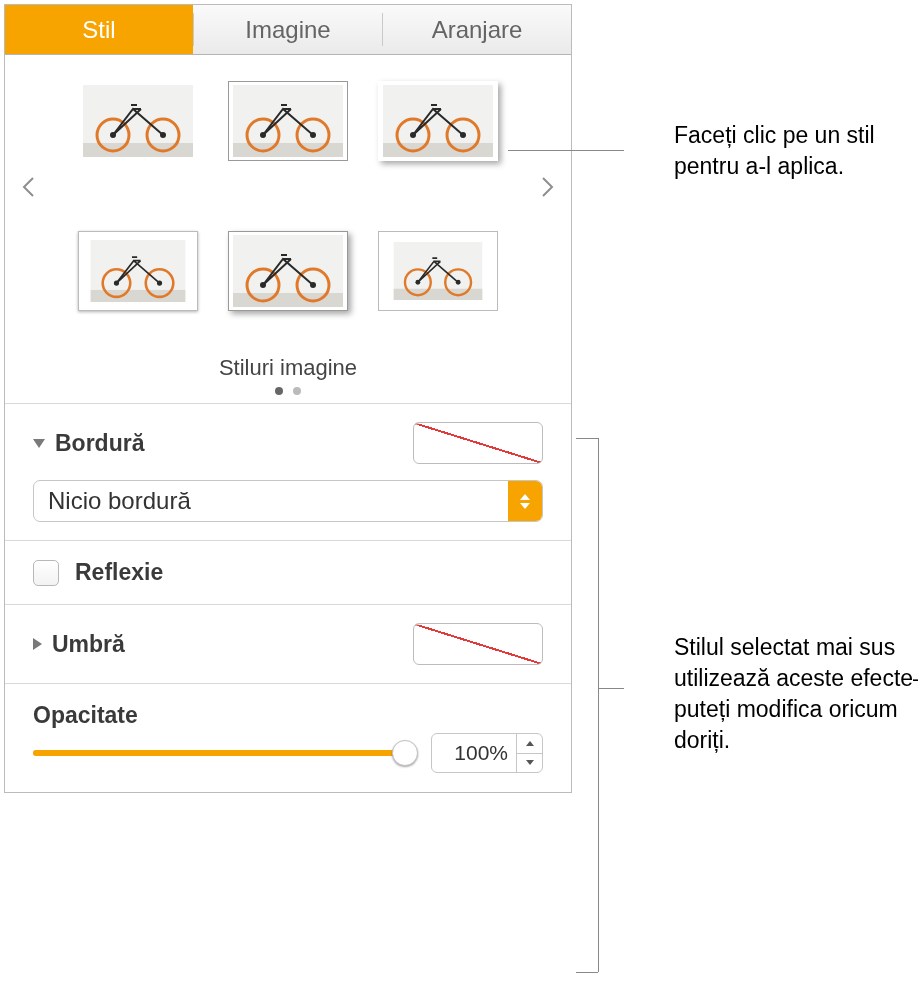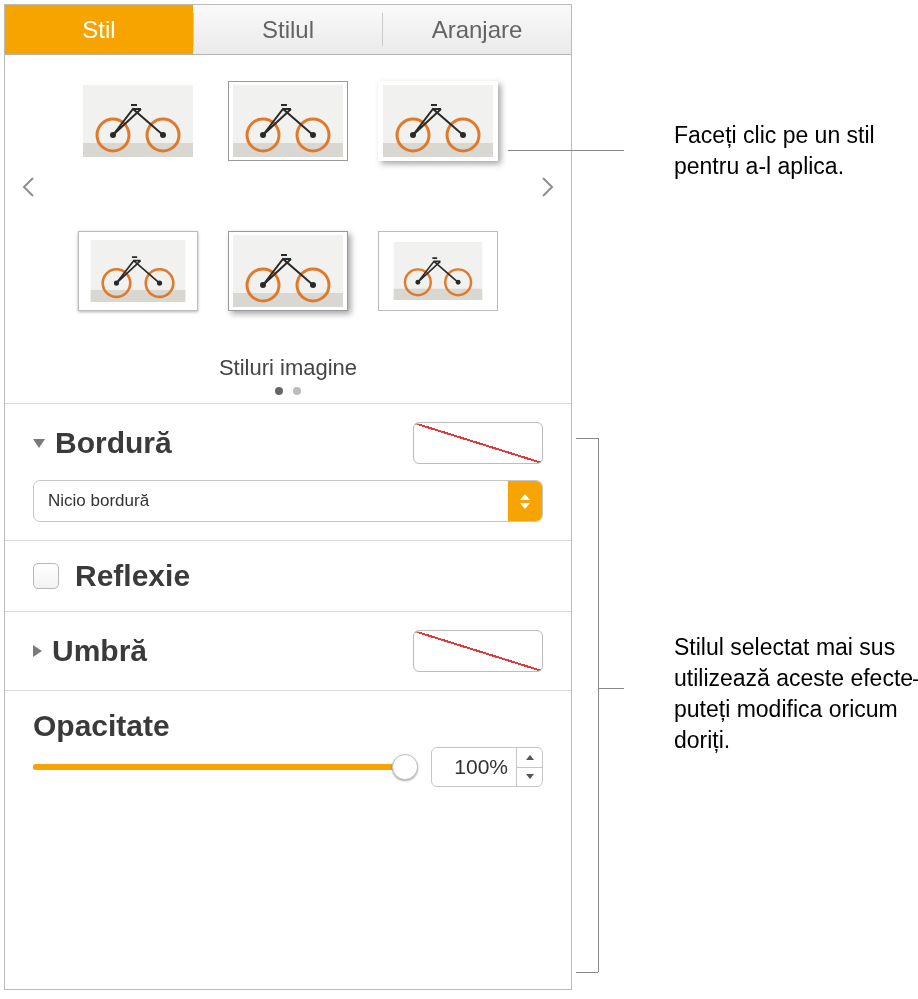--- a/index.html
+++ b/index.html
@@ -9,21 +9,21 @@
     width: 918px;
     height: 999px;
     position: relative;
     font-size: 16px;
     color: #333;
   }
   .panel {
     position: absolute;
     left: 4px; top: 4px;
     width: 568px;
-    height: 986px;
+    height: 789px;
     border: 1px solid #bbb;
     background: #fff;
     display: flex;
     flex-direction: column;
   }
   
   .tabs {
     display: flex;
     height: 50px;
     background: linear-gradient(#fafafa,#eaeaea);
@@ -143,21 +143,21 @@
     border-right:6px solid transparent;
     border-top:9px solid #7a7a7a;
   }
   .disc-tri-right {
     width:0;height:0;
     border-top:6px solid transparent;
     border-bottom:6px solid transparent;
     border-left:9px solid #7a7a7a;
   }
   .section-label {
-    font-size: 30px;
+    font-size: 23px;
     font-weight: 600;
     color:#3a3a3a;
   }
   .swatch {
     width: 130px; height: 42px;
     border:1px solid #bcbcbc;
     border-radius:6px;
     background:
       linear-gradient(to top right, transparent calc(50% - 1px), #e03b3b calc(50% - 1px), #e03b3b calc(50% + 1px), transparent calc(50% + 1px)),
       #fff;
@@ -169,21 +169,21 @@
     align-items:center;
     height: 42px;
     border:1px solid #c6c6c6;
     border-radius:7px;
     overflow:hidden;
     background:#fff;
   }
   .dropdown-text {
     flex:1;
     padding: 0 14px;
-    font-size: 17px;
+    font-size: 24px;
     color:#333;
   }
   .dropdown-btn {
     width:34px; height:100%;
     background:#f7a400;
     display:flex;
     flex-direction:column;
     align-items:center;
     justify-content:center;
     gap:3px;
@@ -287,21 +287,21 @@
 <body>
 
 <div class="panel">
 
   <div class="tabs">
     <div class="tab active">
         <span>Stil</span>
       </div>
     <div class="tab-sep"></div>
     <div class="tab">
-        <span>Stilul</span>
+        <span>Imagine</span>
       </div>
     <div class="tab-sep"></div>
     <div class="tab">
         <span>Aranjare</span>
       </div>
   </div>
 
   <div class="styles-area">
     <div class="nav-arrow nav-left">
       <span>

